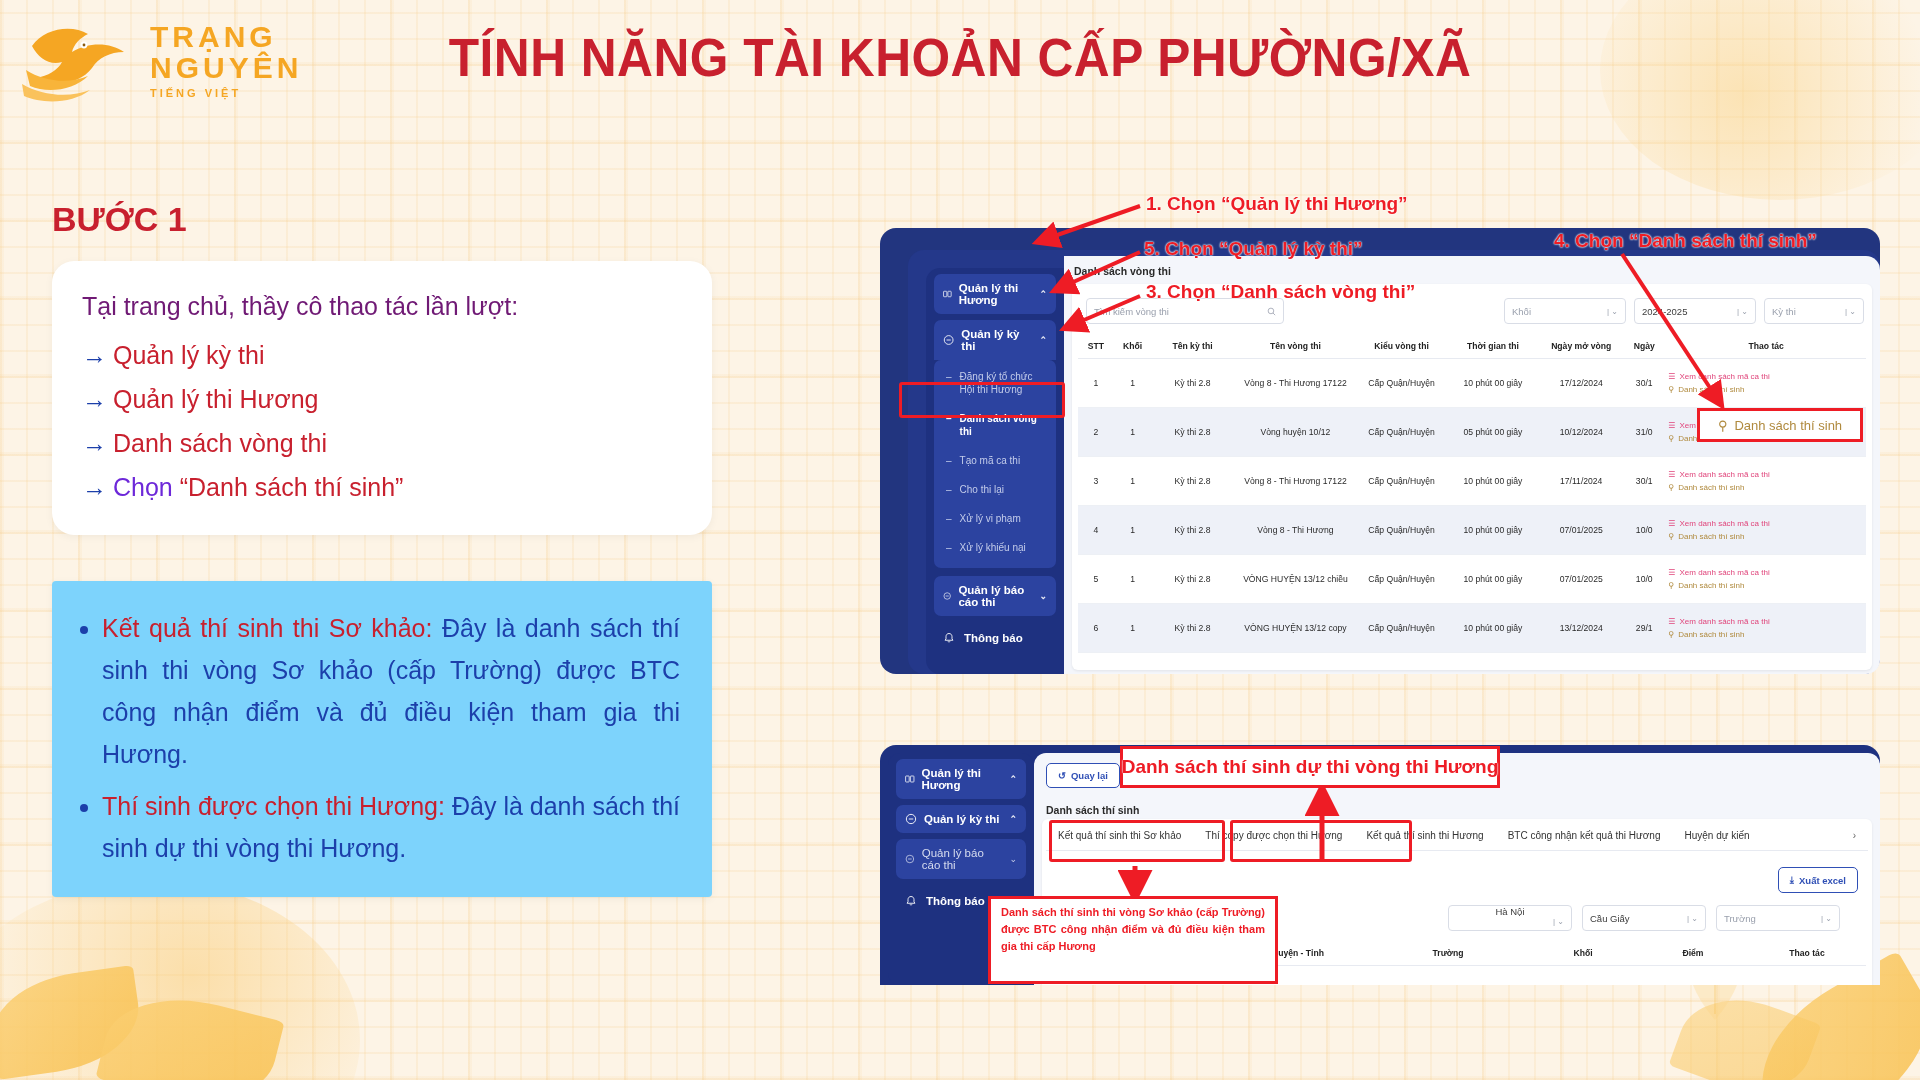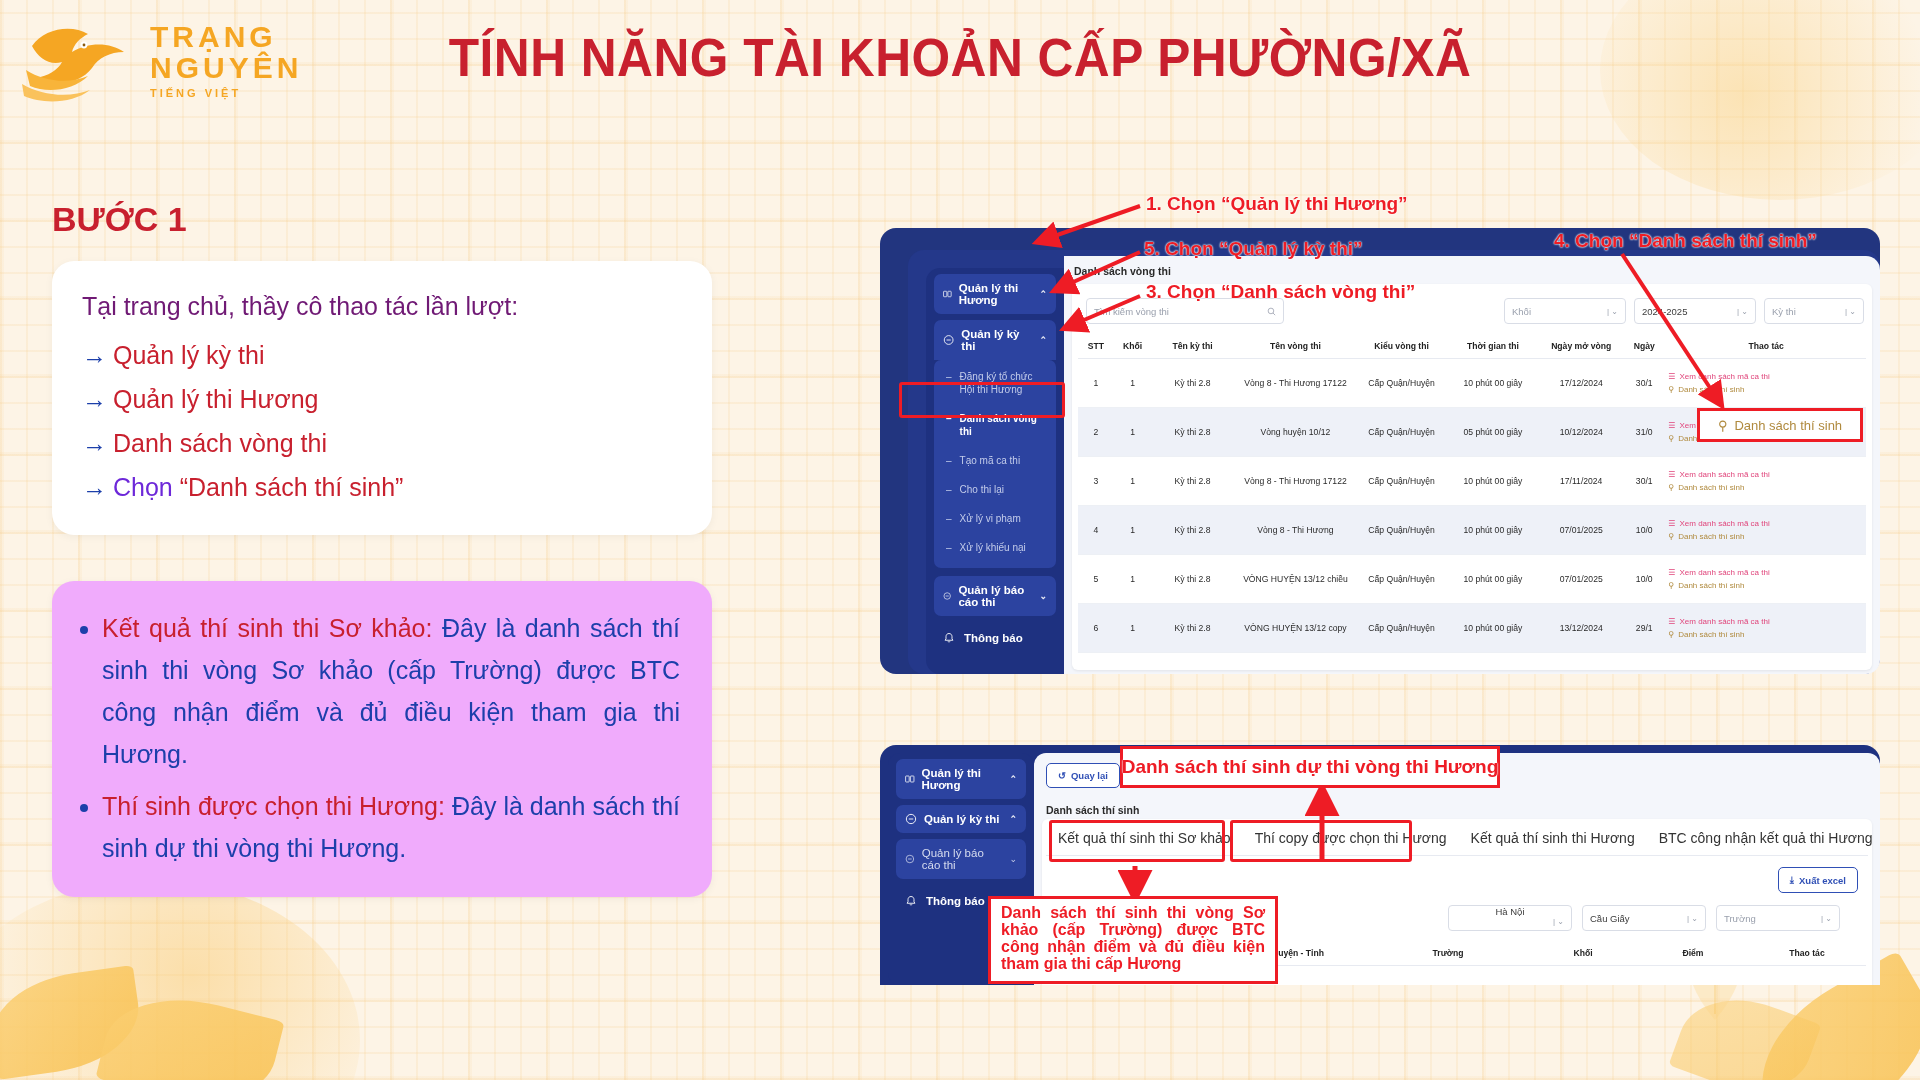--- a/index.html
+++ b/index.html
@@ -51,21 +51,21 @@
   #step-label{color:#C8202E;font-size:34px;font-weight:bold;margin:0 0 22px 0;}
   #step-card{
     background:#fff;border-radius:22px;padding:24px 30px 26px 30px;width:660px;box-sizing:border-box;
     box-shadow:0 2px 8px rgba(0,0,0,.05);
   }
   #step-intro{color:#701a75;font-size:25px;line-height:42px;text-align:justify;margin:0 0 6px 0;}
   .arrow-line{font-size:25px;line-height:44px;color:#C8202E;white-space:nowrap;}
   .arrow-glyph{color:#1C3FAA;margin-right:6px;}
   .blue{color:#6d28d9;}
   #notes-card{
-    margin-top:46px;background:#f0abfc;border-radius:22px;padding:26px 32px 28px 26px;width:660px;box-sizing:border-box;
+    margin-top:46px;background:#7dd3fc;border-radius:4px;padding:26px 32px 28px 26px;width:660px;box-sizing:border-box;
     box-shadow:0 2px 8px rgba(0,0,0,.05);
   }
   #notes-list{margin:0;padding-left:24px;}
   #notes-list li{color:#1C3FAA;font-size:25px;line-height:42px;text-align:justify;margin-bottom:10px;}
   #notes-list li:last-child{margin-bottom:0;}
   #notes-list li::marker{color:#1C3FAA;}
   .note-em{color:#C8202E;}
 
   
   .app-shot{position:absolute;z-index:6;}
@@ -85,21 +85,21 @@
   .field{position:absolute;border:1px solid #D9DDE6;border-radius:4px;background:#fff;
     display:flex;align-items:center;font-size:9.5px;color:#3C3C3C;padding:0 7px;box-sizing:border-box;}
   .field .ph{color:#9AA0AD;}
   .field .sep{margin-left:auto;display:flex;align-items:center;gap:6px;color:#9AA0AD;font-size:8px;}
   .tbl{width:100%;border-collapse:collapse;font-size:8.6px;color:#2A2A2A;table-layout:fixed;}
   .tbl th{font-weight:bold;padding:7px 2px;text-align:center;color:#222;border-bottom:1px solid #E7EAF1;font-size:8.6px;}
   .tbl td{padding:11px 2px;text-align:center;border-bottom:1px solid #EDF0F5;}
   .tbl tr.alt td{background:#EEF1F8;}
   .act{display:flex;align-items:center;gap:4px;justify-content:flex-start;color:#B08A3E;font-size:8px;line-height:13px;white-space:nowrap;}
   .act.pink{color:#E0457B;}
-  .tabbar{display:flex;align-items:flex-start;gap:0;font-size:14px;color:#333;}
+  .tabbar{display:flex;align-items:flex-start;gap:0;font-size:10px;color:#333;}
   .tabbar .tab{padding:9px 12px;white-space:nowrap;}
   .btn-outline{display:inline-flex;align-items:center;gap:5px;border:1px solid #2F4FB5;color:#2F4FB5;
     background:#fff;border-radius:5px;font-size:9.5px;font-weight:bold;padding:6px 11px;}
 
   
   .ann{position:absolute;z-index:9;color:#EE1C25;font-weight:bold;}
   .ann-text{font-size:19px;white-space:nowrap;text-shadow:0 0 2px #fff,0 0 2px #fff;}
   .ann-box{position:absolute;border:3px solid #EE1C25;border-radius:3px;z-index:9;box-sizing:border-box;}
   .ann-panel{position:absolute;border:3px solid #EE1C25;background:#fff;z-index:10;box-sizing:border-box;
     color:#EE1C25;font-weight:bold;display:flex;align-items:center;justify-content:center;}
@@ -535,19 +535,19 @@
 </div>
 
 <div class="ann-box" style="left:1049px;top:820px;width:176px;height:42px;"></div>
 <div class="ann-box" style="left:1230px;top:820px;width:182px;height:42px;"></div>
 
 <div class="ann-panel" style="left:1120px;top:746px;width:380px;height:42px;">
   <span class="ann-text" style="font-size:19px;">Danh sách thí sinh dự thi vòng thi Hương</span>
 </div>
 
 <div class="ann-panel" style="left:988px;top:896px;width:290px;height:88px;padding:5px 10px;display:block;">
-  <span style="font-size:16px;line-height:17px;text-align:justify;display:block;">Danh sách thí sinh thi vòng Sơ khảo (cấp Trường) được BTC công nhận điểm và đủ điều kiện tham gia thi cấp Hương</span>
+  <span style="font-size:11px;line-height:17px;text-align:justify;display:block;">Danh sách thí sinh thi vòng Sơ khảo (cấp Trường) được BTC công nhận điểm và đủ điều kiện tham gia thi cấp Hương</span>
 </div>
 
 <svg class="ann-svg" style="left:0;top:0;width:1920px;height:1080px;">
   <line x1="1322" y1="862" x2="1322" y2="796" stroke="#EE1C25" stroke-width="5" marker-end="url(#ah)"></line>
   <line x1="1135" y1="866" x2="1135" y2="890" stroke="#EE1C25" stroke-width="5" marker-end="url(#ah)"></line>
 </svg>
 
 </body></html>

